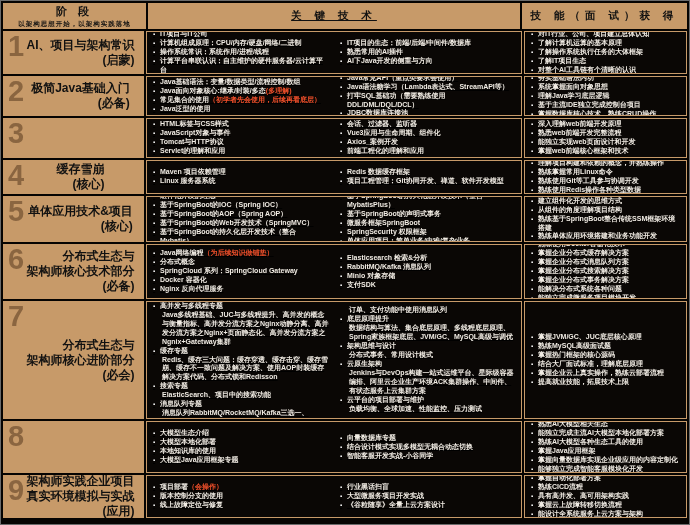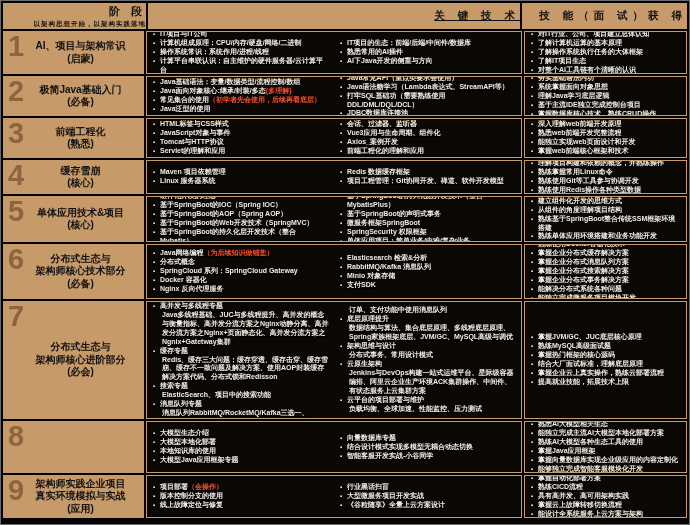--- a/index.html
+++ b/index.html
@@ -14,38 +14,38 @@
   }
   .row{display:flex;width:100%;}
   .hrow{height:28px;}
   .r1{height:45px}.r2{height:42px}.r3{height:42px}.r4{height:36px}
   .r5{height:48px}.r6{height:57px}.r7{height:120px}.r8{height:54px}.r9{height:45px}
   .stagecol{width:143px;flex:none;}
   .techcol{flex:1;text-decoration:underline;}
   .skillcol{width:165px;flex:none;}
   .hcell{
     background:var(--tan);color:var(--ink);margin:1px;
-    display:flex;flex-direction:column;align-items:flex-end;justify-content:center;
+    display:flex;flex-direction:column;align-items:center;justify-content:center;
     font-weight:bold;
   }
   .htitle{font-size:11px;letter-spacing:4px;}
   .hsub{font-size:6.5px;letter-spacing:1px;margin-top:1px;font-weight:bold;}
   .hmid{font-size:10.5px;letter-spacing:5px;}
   .stage{
     background:var(--tan);color:var(--ink);margin:1px;position:relative;
     display:flex;align-items:center;justify-content:center;height:calc(100% - 2px);
     width:141px;
   }
   .num{
     position:absolute;left:5px;top:1px;font-size:29px;line-height:1;
     font-weight:900;color:#8a6540;
   }
   .stitle{
-    white-space:pre-line;text-align:center;font-weight:bold;
-    font-size:10px;line-height:1.25;padding-left:16px;padding-right:2px;
+    white-space:pre-line;text-align:right;font-weight:bold;
+    font-size:12px;line-height:1.25;padding-left:16px;padding-right:2px;
   }
   .box{
     background:#0a0705;border:1px solid var(--tan);margin:1px;
     height:calc(100% - 2px);display:flex;overflow:hidden;
   }
   .col{
     flex:1;padding:3px 5px 3px 6px;display:flex;flex-direction:column;
     justify-content:center;overflow:hidden;
   }
   .item{
@@ -213,22 +213,20 @@
                 <span class="itx">掌握数据库核心技术，熟练CRUD操作</span>
               </div>
             </div>
           </div>
         </div>
       </div>
       <div class="row r3">
         <div class="stagecol">
           <div class="stage">
             <div class="num">3</div>
-            <div class="stitle">前端工程化
-(熟悉)</div>
           </div>
         </div>
         <div class="techcol">
           <div class="box">
             <div class="col">
               <div class="item">
                 <span class="mk">▪</span>
                 <span class="itx">HTML标签与CSS样式</span>
               </div>
               <div class="item">

